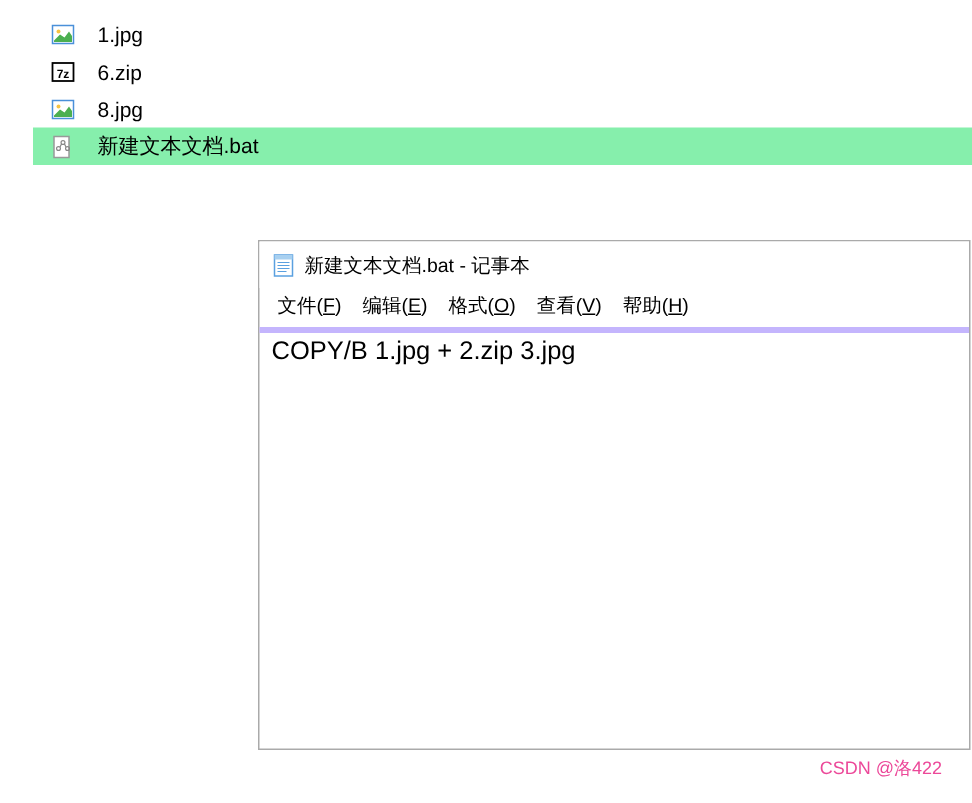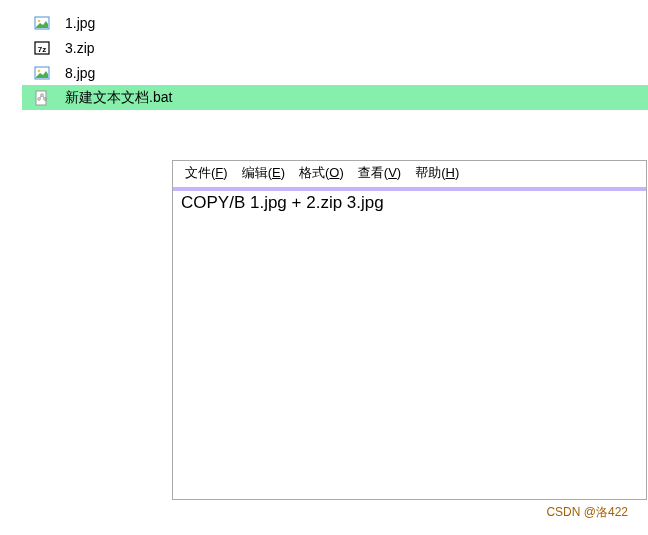--- a/index.html
+++ b/index.html
@@ -83,21 +83,21 @@
       font-size: 17px;
       font-family: Arial, sans-serif;
       border-top: 4px solid #c4b5fd;
       overflow: hidden;
     }
     .watermark {
       position: absolute;
       right: 20px;
       bottom: 14px;
       font-size: 12px;
-      color: #a16207;
+      color: #ec4899;
       margin-left: 12px;
     }
   </style>
 </head>
 <body>
 
 <div class="file-list">
     <div class="file-item">
       <span class="file-icon">
         <svg viewBox="0 0 16 16" width="16" height="16">
@@ -108,21 +108,21 @@
       </span>
       <span class="file-label">1.jpg</span>
     </div>
     <div class="file-item">
       <span class="file-icon">
         <svg viewBox="0 0 16 16" width="16" height="16">
           <rect x="1" y="2" width="14" height="12" fill="#fff" stroke="#000" stroke-width="1.2"></rect>
           <text x="8" y="12" font-size="8" font-weight="bold" text-anchor="middle" fill="#000">7z</text>
         </svg>
       </span>
-      <span class="file-label">3.zip</span>
+      <span class="file-label">6.zip</span>
     </div>
     <div class="file-item">
       <span class="file-icon">
         <svg viewBox="0 0 16 16" width="16" height="16">
           <rect x="1" y="2" width="14" height="12" fill="#fff" stroke="#4a90d9" stroke-width="1"></rect>
           <circle cx="5" cy="6" r="1.3" fill="#f6c344"></circle>
           <path d="M2 12 L6 8 L9 10 L12 6 L14 9 L14 13 L2 13 Z" fill="#4caf50"></path>
         </svg>
       </span>
       <span class="file-label">8.jpg</span>
@@ -135,20 +135,33 @@
           <circle cx="5" cy="9" r="1.3" fill="none" stroke="#888" stroke-width="0.8"></circle>
           <circle cx="11" cy="9" r="1.3" fill="none" stroke="#888" stroke-width="0.8"></circle>
           <path d="M7 6 L6 8 M9 6 L10 8" stroke="#888" stroke-width="0.8"></path>
         </svg>
       </span>
       <span class="file-label">新建文本文档.bat</span>
     </div>
   </div>
 
 <div class="notepad-window">
+  <div class="titlebar">
+    <span class="titlebar-icon">
+      <svg viewBox="0 0 16 16" width="16" height="16">
+        <rect x="2" y="1" width="12" height="14" fill="#fff" stroke="#5aa0e0" stroke-width="1"></rect>
+        <rect x="2" y="1" width="12" height="3" fill="#a8d0f0"></rect>
+        <line x1="4" y1="6" x2="12" y2="6" stroke="#5aa0e0" stroke-width="0.8"></line>
+        <line x1="4" y1="8" x2="12" y2="8" stroke="#5aa0e0" stroke-width="0.8"></line>
+        <line x1="4" y1="10" x2="12" y2="10" stroke="#5aa0e0" stroke-width="0.8"></line>
+        <line x1="4" y1="12" x2="10" y2="12" stroke="#5aa0e0" stroke-width="0.8"></line>
+      </svg>
+    </span>
+    <span class="titlebar-text">新建文本文档.bat - 记事本</span>
+  </div>
   <div class="menubar">
       <span class="menu-item">文件(<u>F</u>)</span>
       <span class="menu-item">编辑(<u>E</u>)</span>
       <span class="menu-item">格式(<u>O</u>)</span>
       <span class="menu-item">查看(<u>V</u>)</span>
       <span class="menu-item">帮助(<u>H</u>)</span>
     </div>
   <div class="editor">COPY/B 1.jpg + 2.zip 3.jpg</div>
 </div>
 

